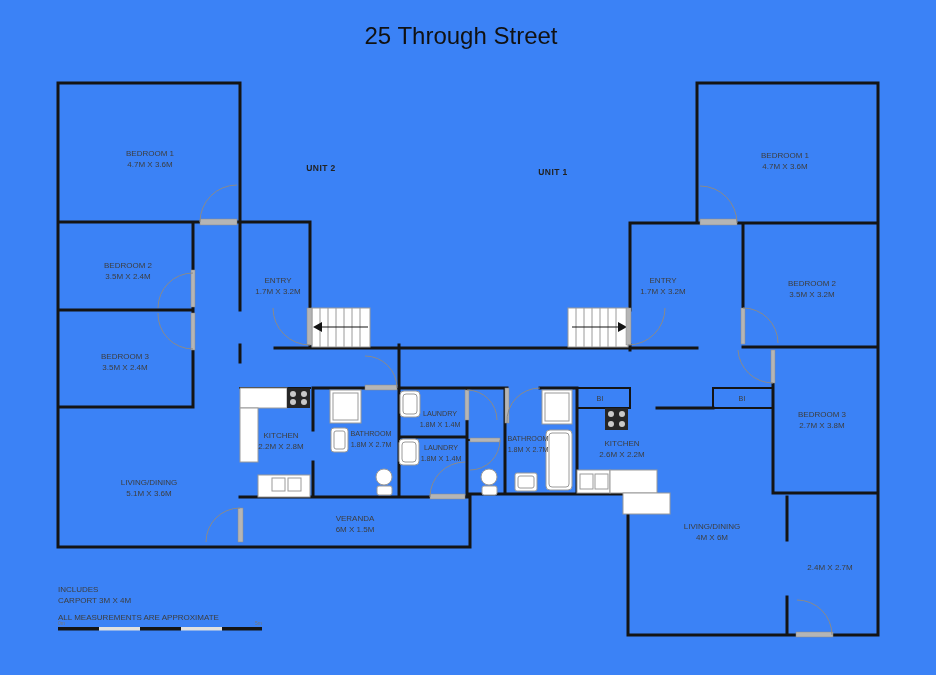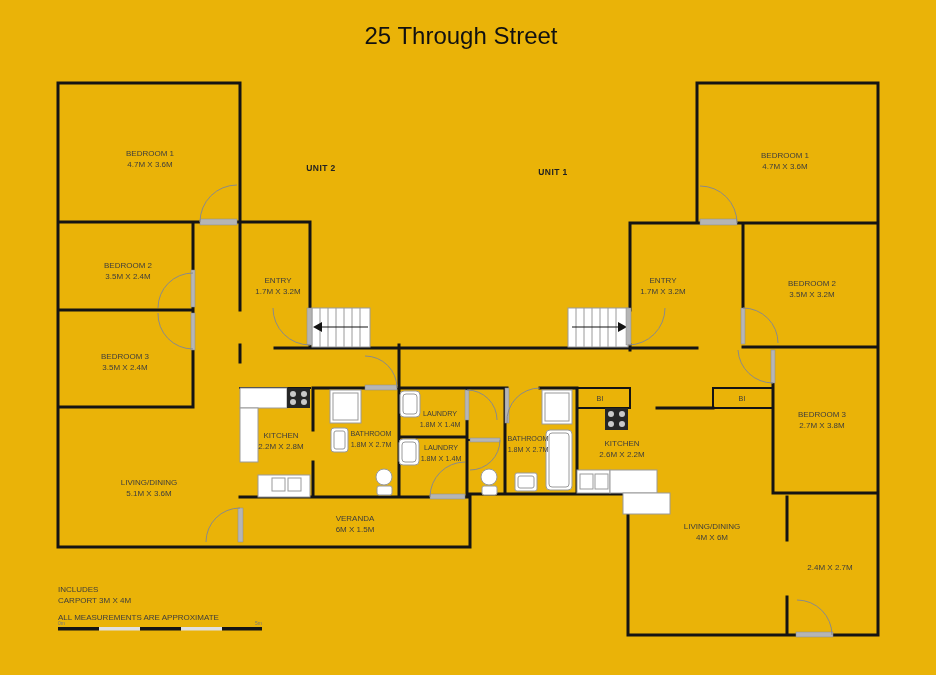--- a/index.html
+++ b/index.html
@@ -1,16 +1,16 @@
 <!DOCTYPE html>
 <html><head>
 <meta charset="utf-8">
 <style>
   html,body{margin:0;padding:0;background:#ffffff;}
-  .page{position:relative;width:936px;height:675px;background:#eab308;overflow:hidden;
+  .page{position:relative;width:936px;height:675px;background:#3b82f6;overflow:hidden;
         font-family:"Liberation Sans", sans-serif;}
   svg{position:absolute;left:0;top:0;}
   .wall{stroke:#141414;stroke-width:3;fill:none;stroke-linecap:square;}
   .wall2{stroke:#141414;stroke-width:2;fill:none;stroke-linecap:square;}
   .fix{stroke:#9a9a9a;stroke-width:1;fill:#ffffff;}
   .fixl{stroke:#9a9a9a;stroke-width:1;fill:none;}
   .arc{stroke:#8a8a8a;stroke-width:1;fill:none;}
   .leaf{fill:#b5b5b5;stroke:#8a8a8a;stroke-width:0.5;}
   .roomtxt{font-size:8px;fill:#3d3d3d;text-anchor:middle;}
   .smtxt{font-size:7.2px;fill:#3d3d3d;text-anchor:middle;}

